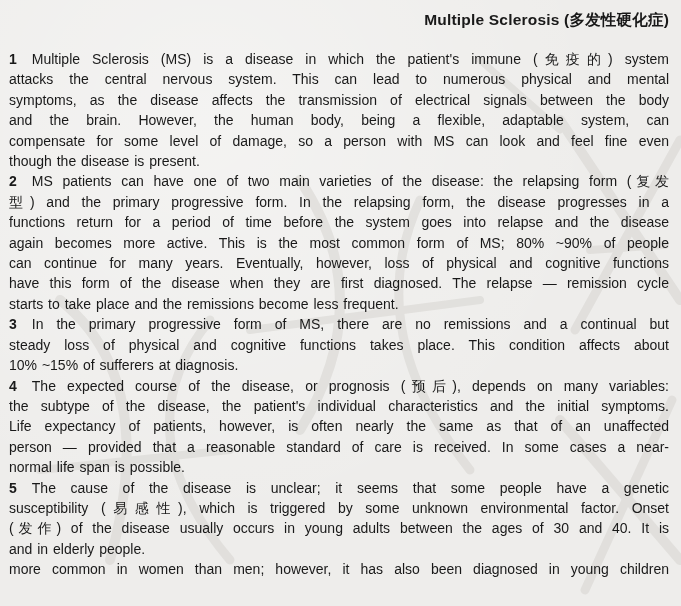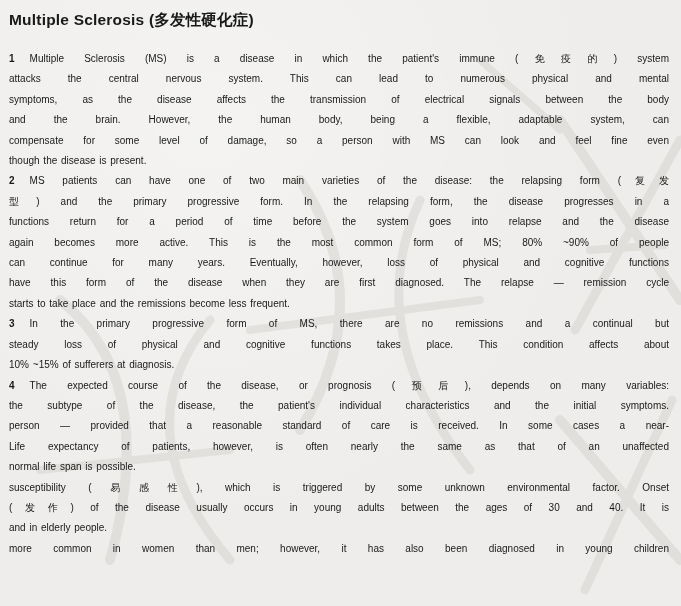--- a/index.html
+++ b/index.html
@@ -24,28 +24,28 @@
     background:radial-gradient(ellipse at 30% 20%, rgba(255,255,255,.35), rgba(0,0,0,0) 60%), var(--bg);
   }
   .watermark{
     position:absolute;inset:0;
     z-index:0;
     pointer-events:none;
     opacity:.55;
   }
   .content{position:relative;z-index:1;}
   .doc-title{
-    text-align:left;
+    text-align:right;
     font-weight:bold;
     font-size:15.5px;
     letter-spacing:.2px;
     margin:4px 0 18px 0;
   }
   .line{
-    font-size:10px;
+    font-size:14px;
     line-height:20.4px;
     text-align:justify;
     text-align-last:justify;
     white-space:normal;
     word-spacing:1px;
   }
   .line.last{
     text-align-last:left;
   }
   .pnum{
@@ -90,23 +90,24 @@
         <div class="line">functions return for a period of time before the system goes into relapse and the disease</div>
         <div class="line">again becomes more active. This is the most common form of MS; 80% ~90% of people</div>
         <div class="line">can continue for many years. Eventually, however, loss of physical and cognitive functions</div>
         <div class="line">have this form of the disease when they are first diagnosed. The relapse — remission cycle</div>
         <div class="line last">starts to take place and the remissions become less frequent.</div>
         <div class="line"><span class="pnum">3</span>In the primary progressive form of MS, there are no remissions and a continual but</div>
         <div class="line">steady loss of physical and cognitive functions takes place. This condition affects about</div>
         <div class="line last">10% ~15% of sufferers at diagnosis.</div>
         <div class="line"><span class="pnum">4</span>The expected course of the disease, or prognosis (预后), depends on many variables:</div>
         <div class="line">the subtype of the disease, the patient's individual characteristics and the initial symptoms.</div>
+        <div class="line">Life expectancy of patients, however, is often nearly the same as that of an unaffected</div>
         <div class="line">person — provided that a reasonable standard of care is received. In some cases a near-</div>
-        <div class="line">Life expectancy of patients, however, is often nearly the same as that of an unaffected</div>
         <div class="line last">normal life span is possible.</div>
+        <div class="line"><span class="pnum">5</span>The cause of the disease is unclear; it seems that some people have a genetic</div>
         <div class="line">susceptibility (易感性), which is triggered by some unknown environmental factor. Onset</div>
         <div class="line">(发作) of the disease usually occurs in young adults between the ages of 30 and 40. It is</div>
         <div class="line last">and in elderly people.</div>
         <div class="line">more common in women than men; however, it has also been diagnosed in young children</div>
       </div>
   </div>
 
 </div>
 
 </body></html>

